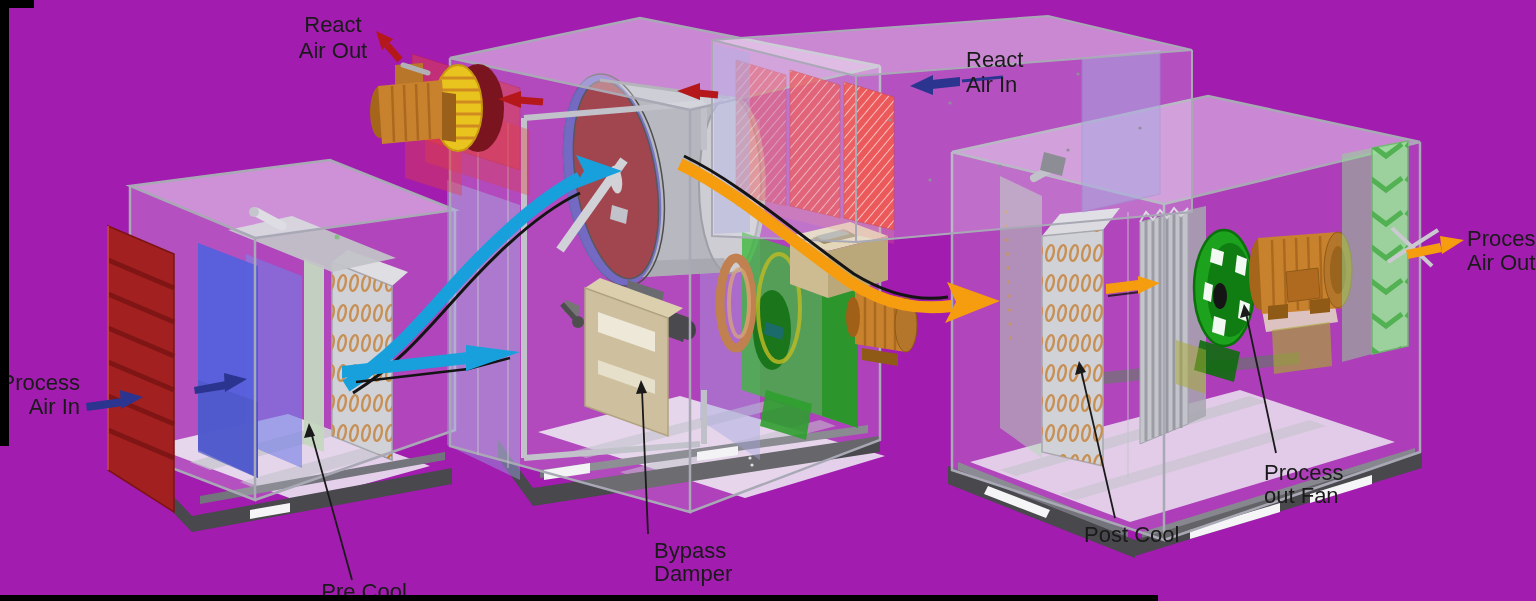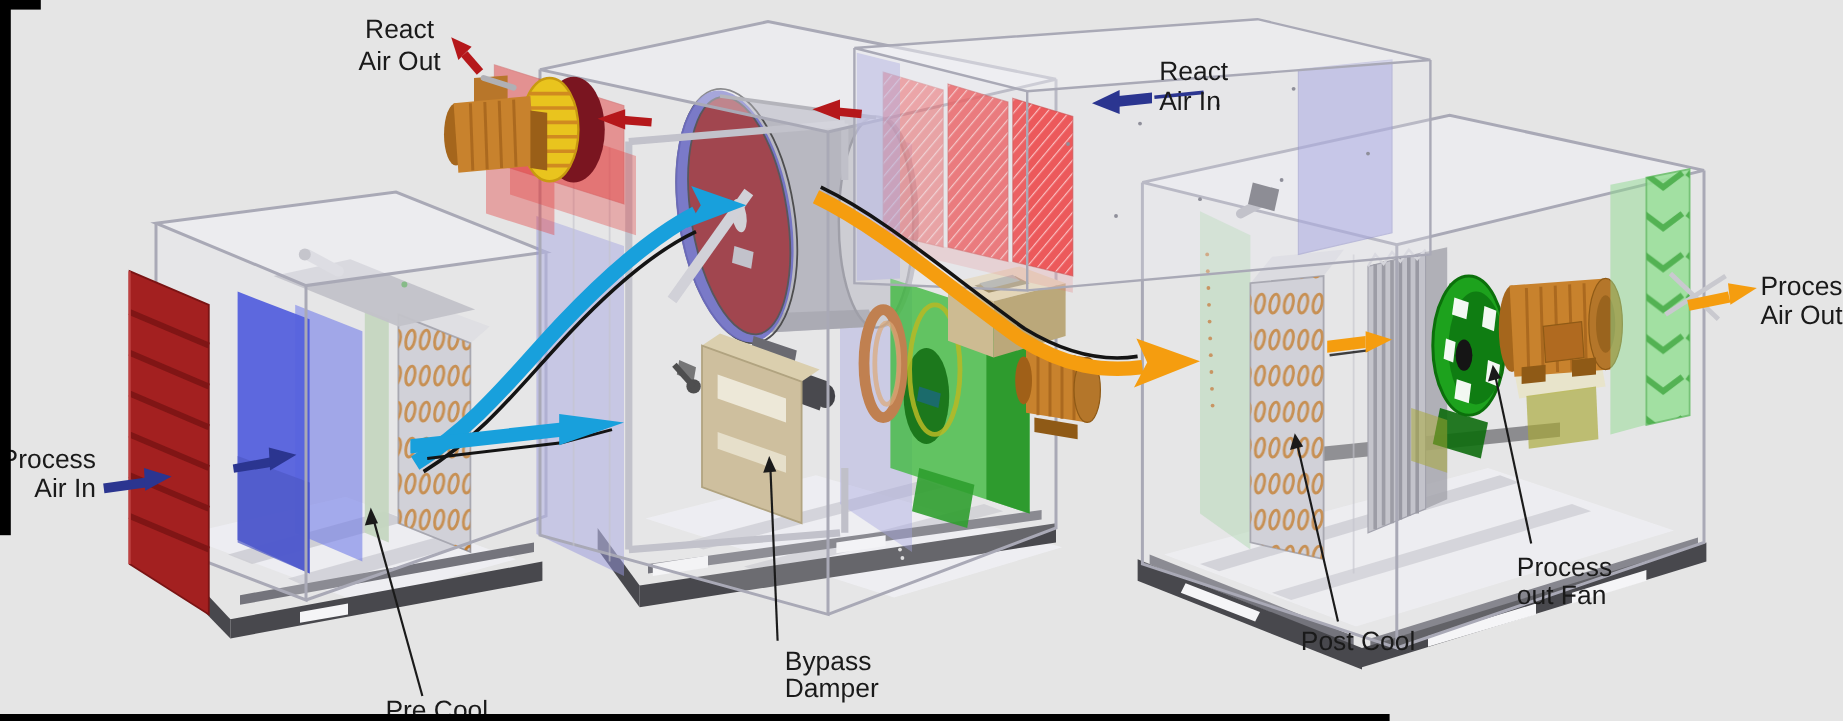--- a/index.html
+++ b/index.html
@@ -1,16 +1,16 @@
 <!DOCTYPE html>
 <html style="--background: #ffffff; --frame-black: #000000; --label-text: #1a1a1a; --glass-fill: #ececf2; --glass-edge: #a9a9b6; --base-frame: #48484d; --base-ledge: #74747c; --inlet-louver-red: #a32020; --filter-blue: #2433d6; --panel-green: #bcd2b4; --coil-fin-gray: #cbcbd2; --coil-tube-orange: #bf7a2e; --media-violet: #9595dc; --rotor-face-red: #8c1822; --rotor-rim-violet: #4a4ab8; --rotor-drum-gray: #aaaab4; --heater-red: #ed2828; --bypass-damper-tan: #c6b387; --react-fan-green: #3cb83c; --copper-ring: #c08050; --motor-orange: #c8822d; --fan-cage-yellow: #e9c41e; --process-fan-green: #1da21d; --outlet-louver-green: #9be09b; --flow-process-blue: #18a0dc; --flow-hot-orange: #f59d0f; --arrow-navy: #2b3590; --arrow-dark-red: #b5181b;"><head>
 <meta charset="utf-8">
 <style>
   html,body{margin:0;padding:0;background:#000;}
-  .stage{position:relative;width:1536px;height:601px;background:#e5e5e5;overflow:hidden;
+  .stage{position:relative;width:1536px;height:601px;background:#a21caf;overflow:hidden;
          font-family:"Liberation Sans",sans-serif;}
   svg{position:absolute;left:0;top:0;}
   svg text{font-family:"Liberation Sans",sans-serif;font-size:22px;fill:var(--label-text,#1a1a1a);}
 </style>
 </head>
 <body>
 
 <div class="stage">
 <svg width="1536" height="601" viewBox="0 0 1536 601">
   <defs>

